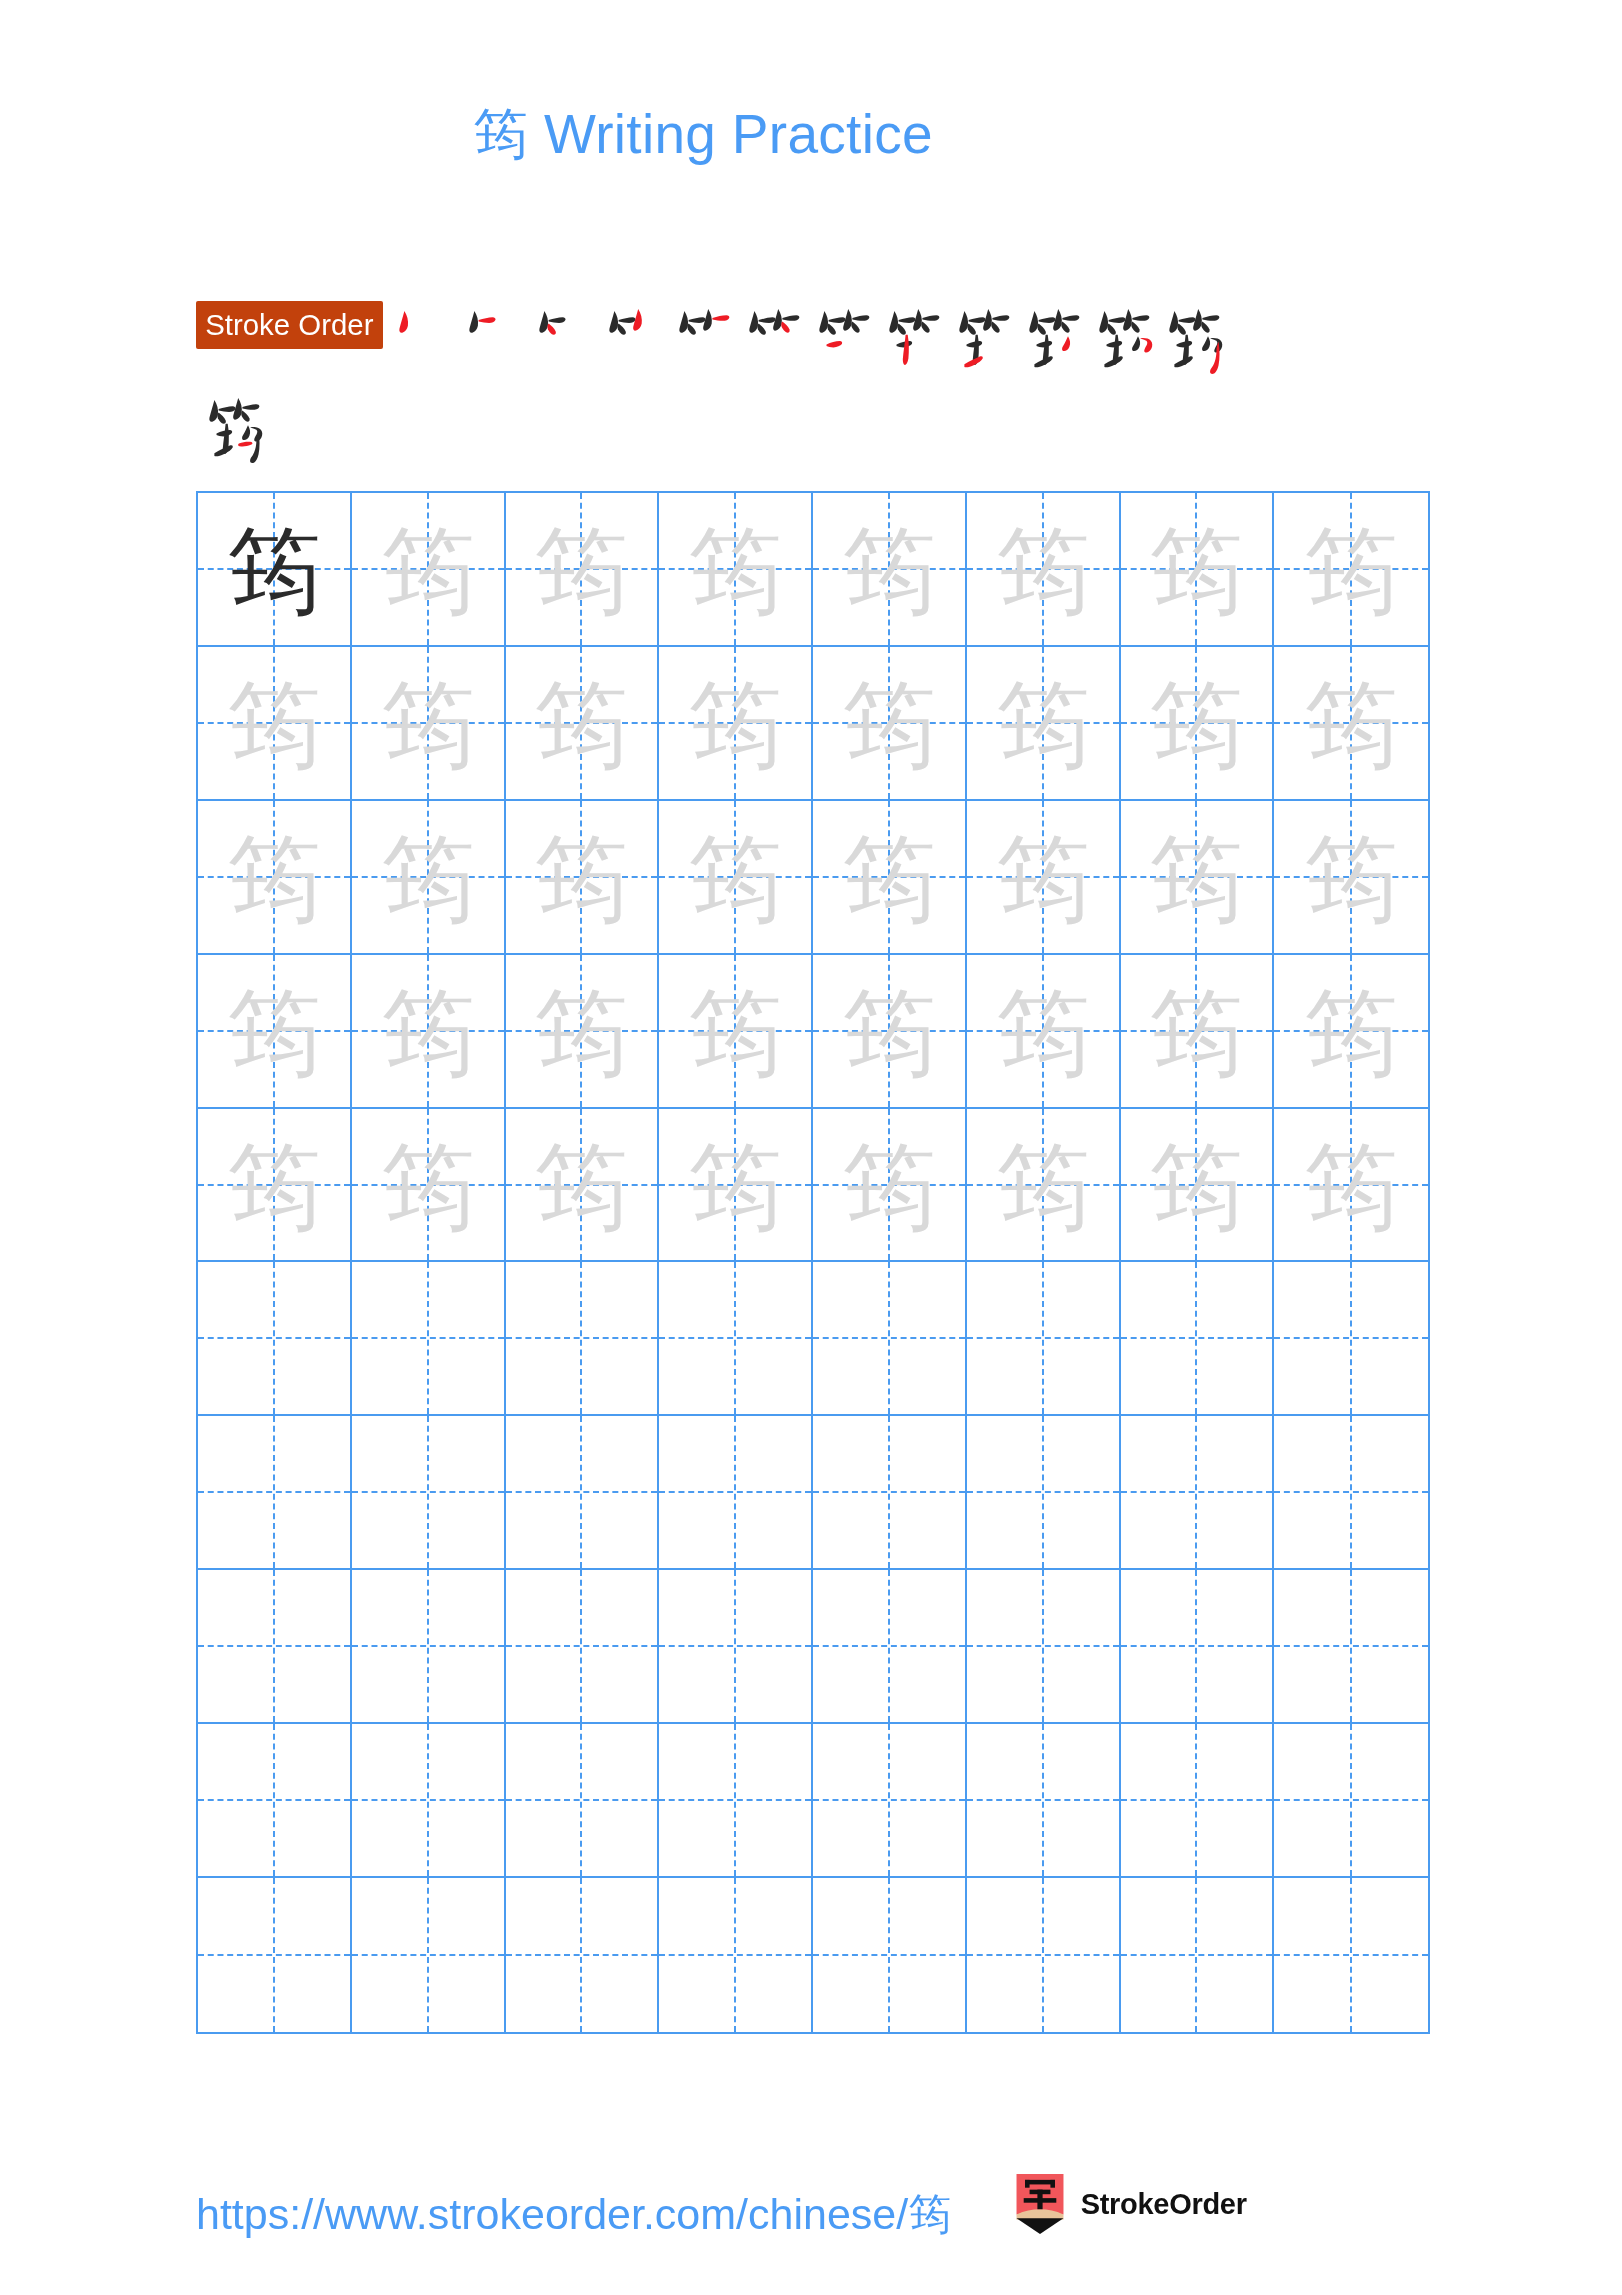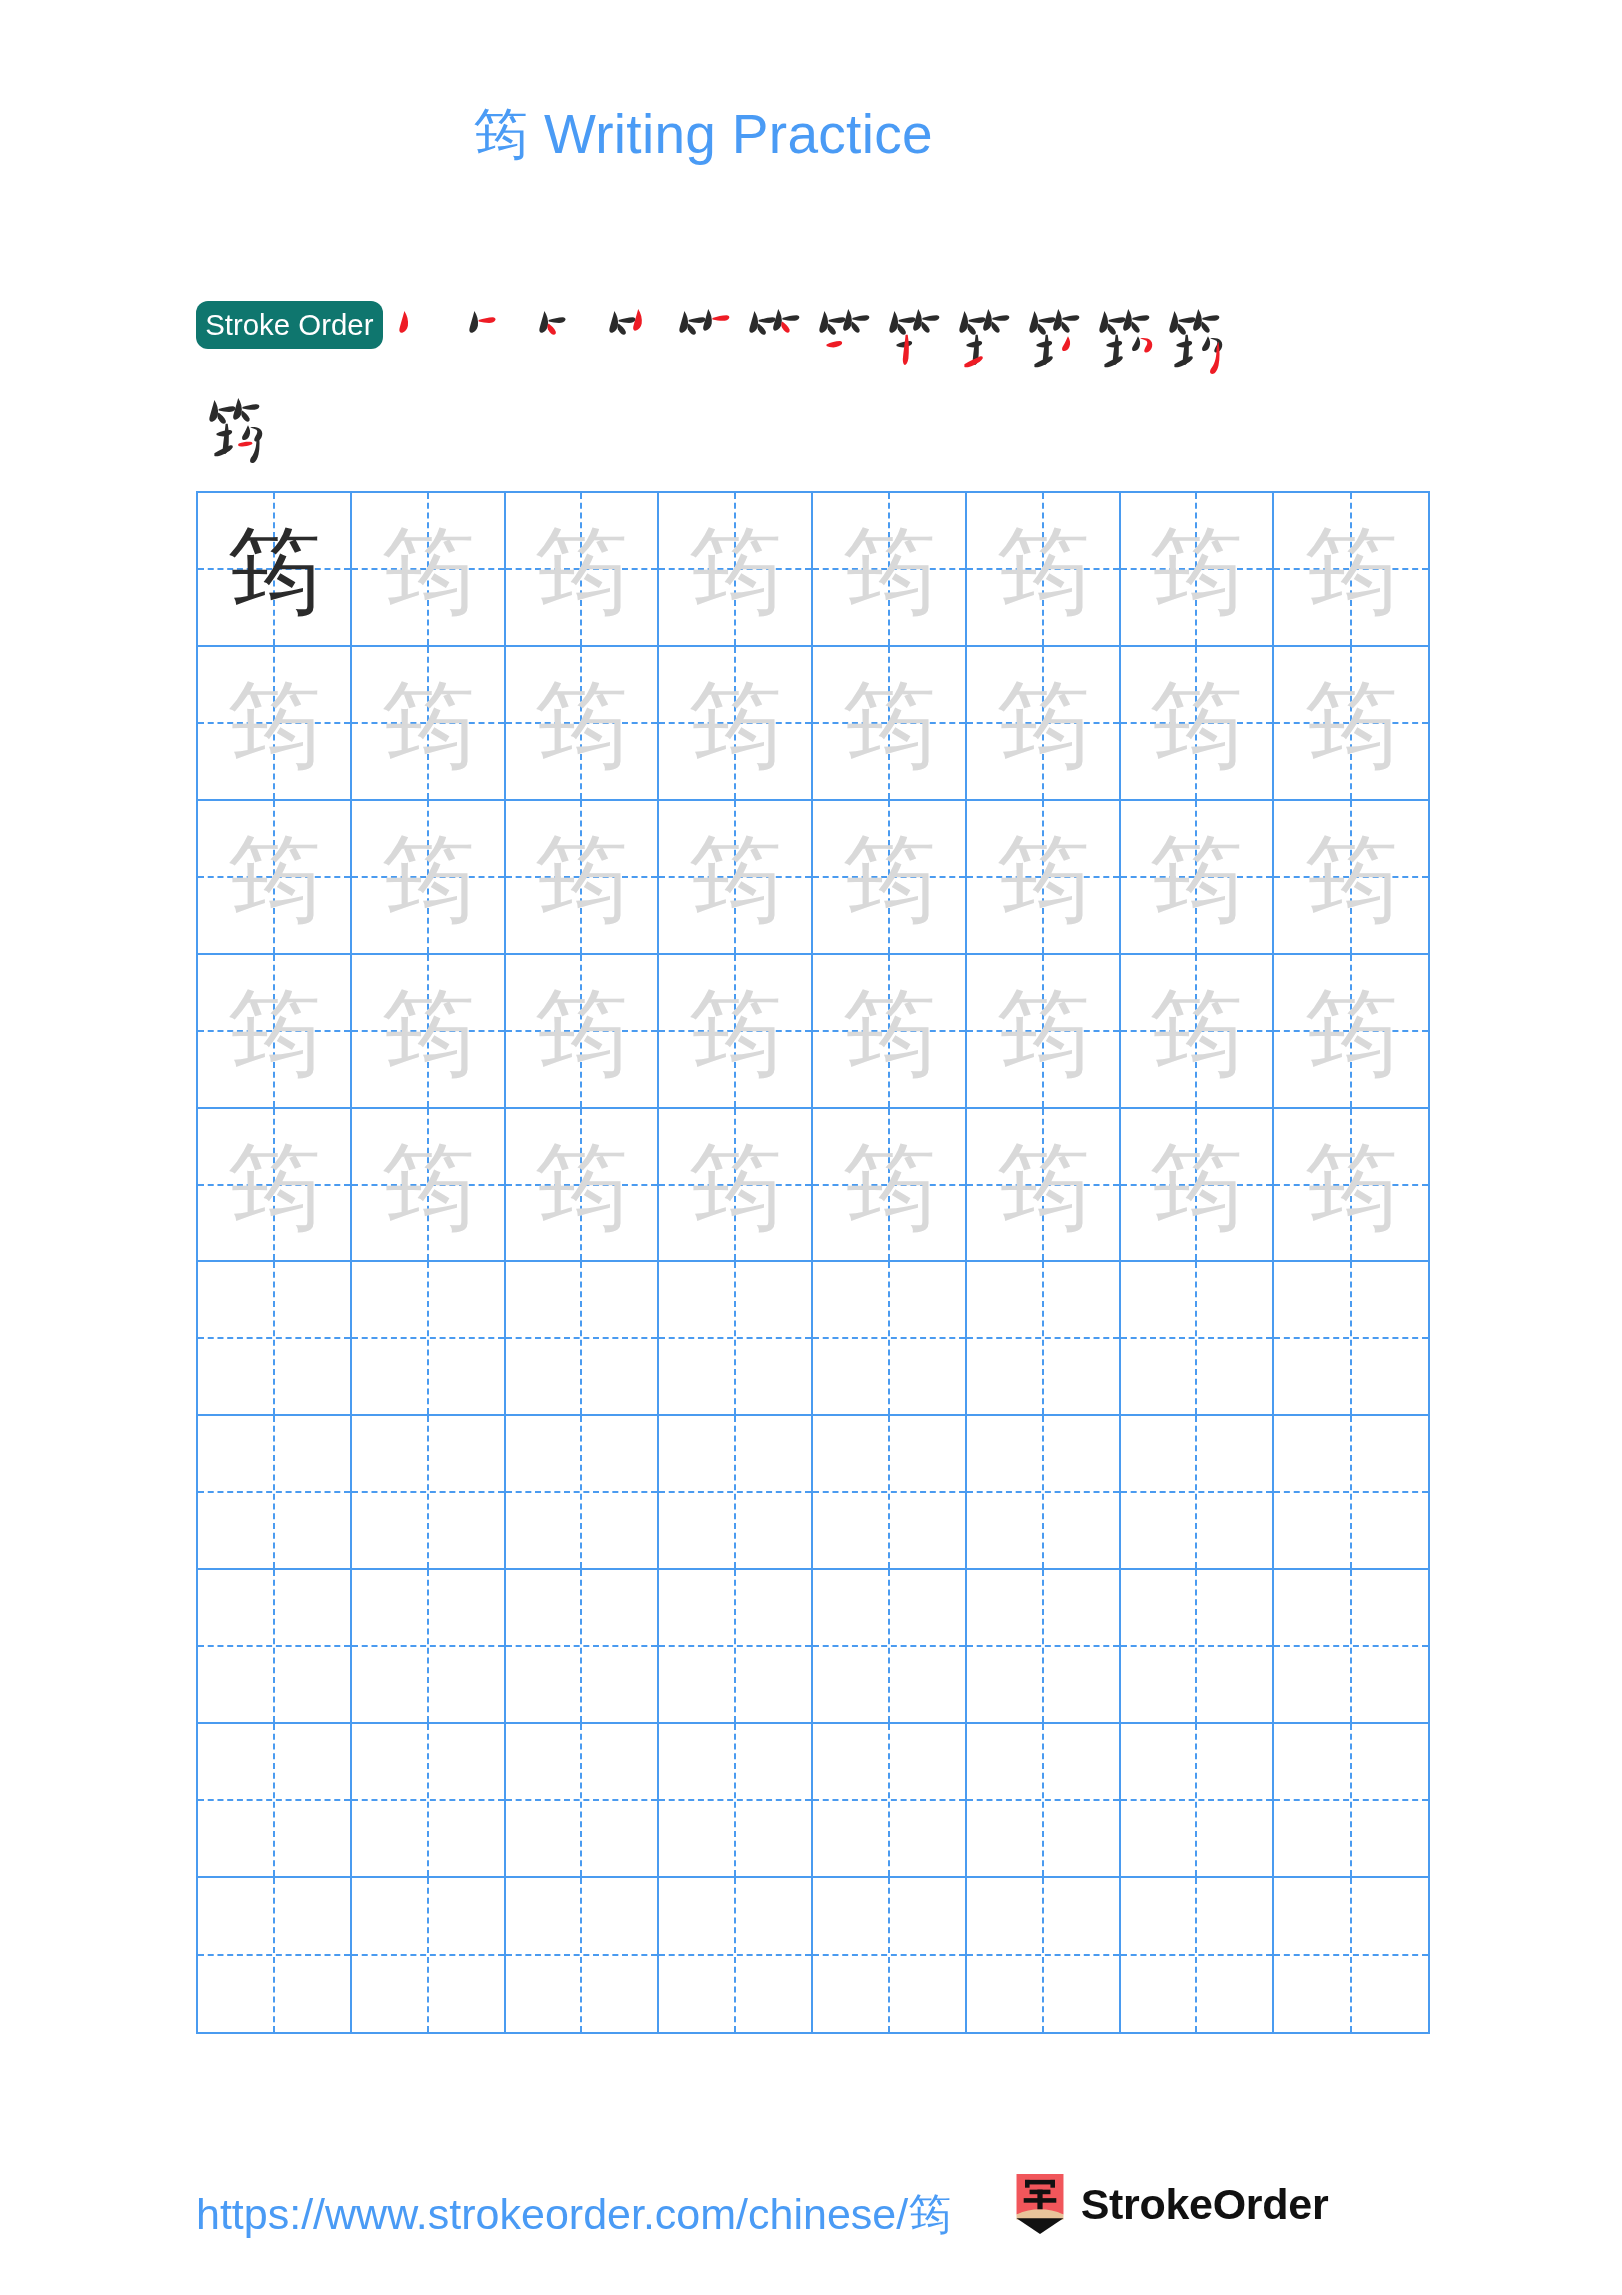--- a/index.html
+++ b/index.html
@@ -36,26 +36,26 @@
     top: 298px;
     width: 1237px;
   }
   .stroke-row {
     display: flex;
     align-items: flex-start;
     flex-wrap: nowrap;
     min-height: 82px;
   }
   .stroke-order-badge {
-    background: #0f766e;
+    background: #c2410c;
     color: #ffffff;
     font-size: 29.4px;
     line-height: 1;
     padding: 8.5px 9.2px 9.8px 9.2px;
-    border-radius: 12px;
+    border-radius: 2px;
     white-space: nowrap;
     flex: 0 0 auto;
     margin-right: 6.5px;
     margin-top: 3.3px;
   }
   .stroke-cell {
     flex: 0 0 auto;
     width: 70px;
     height: 82px;
     position: relative;
@@ -149,21 +149,21 @@
     align-items: center;
     gap: 15.7px;
   }
   .brand-logo {
     width: 50px;
     height: 60px;
     position: relative;
     flex: 0 0 auto;
   }
   .brand-name {
-    font-size: 43px;
+    font-size: 29px;
     font-weight: bold;
     color: #111111;
     letter-spacing: -0.3px;
     white-space: nowrap;
   }
 </style>
 </head>
 <body>
 
 <div class="page-title">筠 Writing Practice</div>

